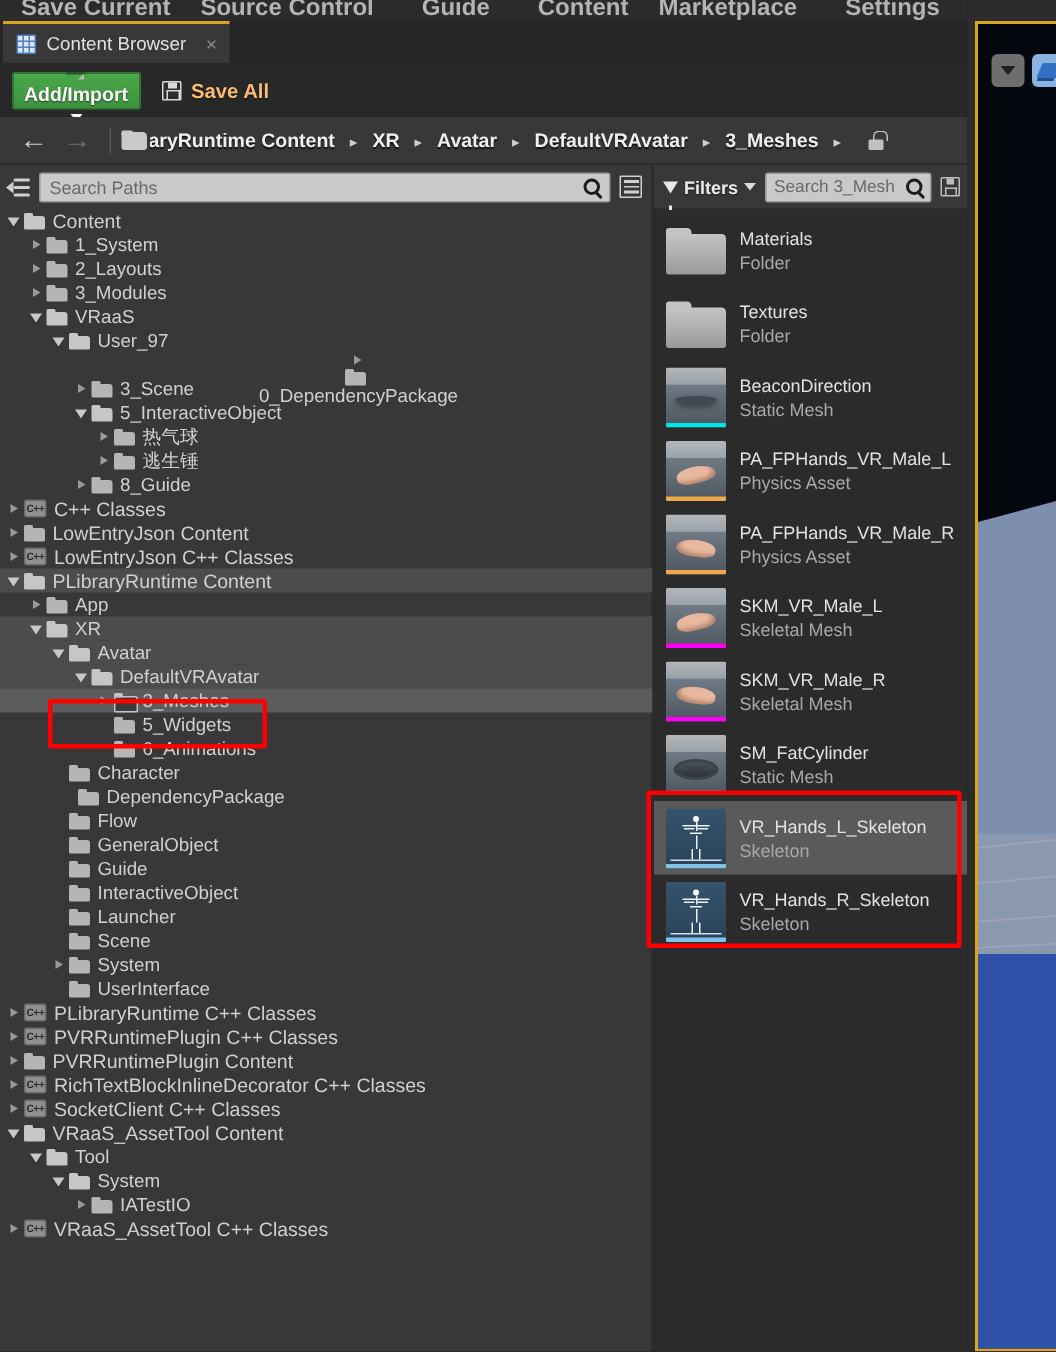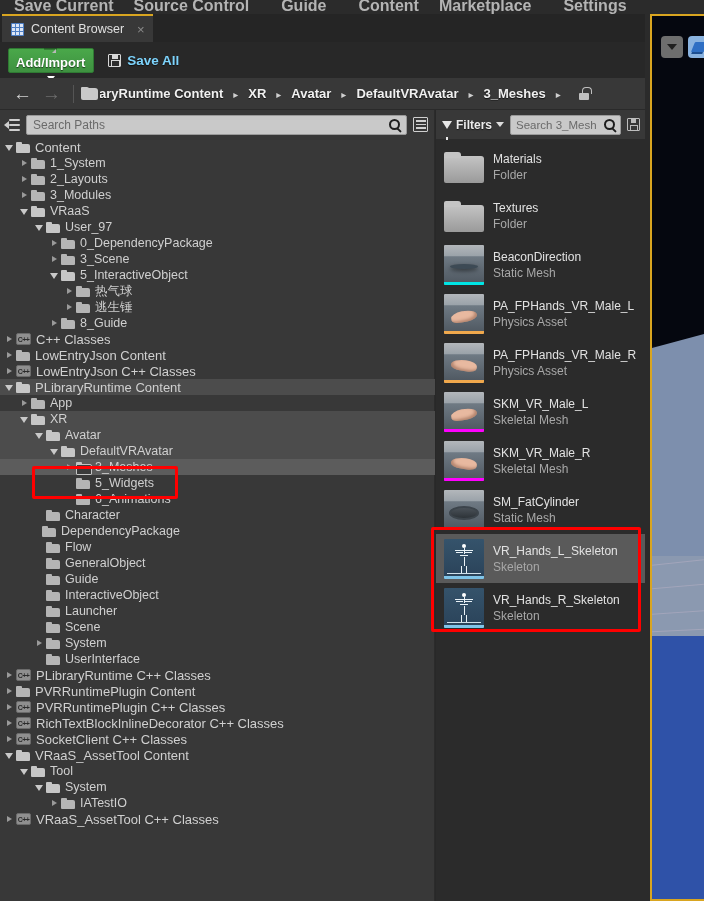--- a/index.html
+++ b/index.html
@@ -81,21 +81,21 @@
     content:""; position:absolute; right:0; top:0;
     border-width:0 0 4px 4px; border-style:solid;
     border-color:transparent transparent #b9b9b9 transparent;
   }
   .caret-down{
     width:0;height:0;border-left:4px solid transparent;
     border-right:4px solid transparent;border-top:5px solid #ffffff;
   }
   #save-all-button{
     display:flex; align-items:center; gap:6px;
-    color:#7dd3fc; font-weight:bold; font-size:13.5px;
+    color:#fdba74; font-weight:bold; font-size:13.5px;
     text-shadow:0 1px 1px rgba(0,0,0,.6);
   }
   .floppy-icon{
     width:13px;height:13px;border:1.5px solid #d8d8d8;border-radius:1px;
     position:relative; background:#2c2c2c;
   }
   .floppy-icon:before{
     content:"";position:absolute;left:2.5px;top:0;width:6px;height:4px;background:#d8d8d8;
   }
   .floppy-icon:after{
@@ -530,21 +530,21 @@
         <div class="tree-row" style="padding-left: 19px;">
           <span class="expander open"></span>
           <span class="folder-ic open"></span>
           <span class="tree-label">VRaaS</span>
         </div>
         <div class="tree-row" style="padding-left: 34px;">
           <span class="expander open"></span>
           <span class="folder-ic open"></span>
           <span class="tree-label">User_97</span>
         </div>
-        <div class="tree-row" style="padding-left: 49px;">
+        <div class="tree-row" style="padding-left: 49px; flex-direction: column;">
           <span class="expander closed"></span>
           <span class="folder-ic"></span>
           <span class="tree-label">0_DependencyPackage</span>
         </div>
         <div class="tree-row" style="padding-left: 49px;">
           <span class="expander closed"></span>
           <span class="folder-ic"></span>
           <span class="tree-label">3_Scene</span>
         </div>
         <div class="tree-row" style="padding-left: 49px;">
@@ -620,21 +620,21 @@
         <div class="tree-row" style="padding-left: 64px;">
           <span class="expander none"></span>
           <span class="folder-ic"></span>
           <span class="tree-label">6_Animations</span>
         </div>
         <div class="tree-row" style="padding-left: 34px;">
           <span class="expander none"></span>
           <span class="folder-ic"></span>
           <span class="tree-label">Character</span>
         </div>
-        <div class="tree-row" style="padding-left: 30px; text-align: center;">
+        <div class="tree-row" style="padding-left: 40px; text-align: center;">
           <span class="expander none"></span>
           <span class="folder-ic"></span>
           <span class="tree-label">DependencyPackage</span>
         </div>
         <div class="tree-row" style="padding-left: 34px;">
           <span class="expander none"></span>
           <span class="folder-ic"></span>
           <span class="tree-label">Flow</span>
         </div>
         <div class="tree-row" style="padding-left: 34px;">
@@ -672,27 +672,27 @@
           <span class="folder-ic"></span>
           <span class="tree-label">UserInterface</span>
         </div>
         <div class="tree-row" style="padding-left: 4px;">
           <span class="expander closed"></span>
           <span class="cpp-ic">C++</span>
           <span class="tree-label big">PLibraryRuntime C++ Classes</span>
         </div>
         <div class="tree-row" style="padding-left: 4px;">
           <span class="expander closed"></span>
-          <span class="folder-ic"></span>
-          <span class="tree-label big">PVRRuntimePlugin Content</span>
-        </div>
-        <div class="tree-row" style="padding-left: 4px;">
-          <span class="expander closed"></span>
           <span class="cpp-ic">C++</span>
           <span class="tree-label big">PVRRuntimePlugin C++ Classes</span>
+        </div>
+        <div class="tree-row" style="padding-left: 4px;">
+          <span class="expander closed"></span>
+          <span class="folder-ic"></span>
+          <span class="tree-label big">PVRRuntimePlugin Content</span>
         </div>
         <div class="tree-row" style="padding-left: 4px;">
           <span class="expander closed"></span>
           <span class="cpp-ic">C++</span>
           <span class="tree-label big">RichTextBlockInlineDecorator C++ Classes</span>
         </div>
         <div class="tree-row" style="padding-left: 4px;">
           <span class="expander closed"></span>
           <span class="cpp-ic">C++</span>
           <span class="tree-label big">SocketClient C++ Classes</span>

